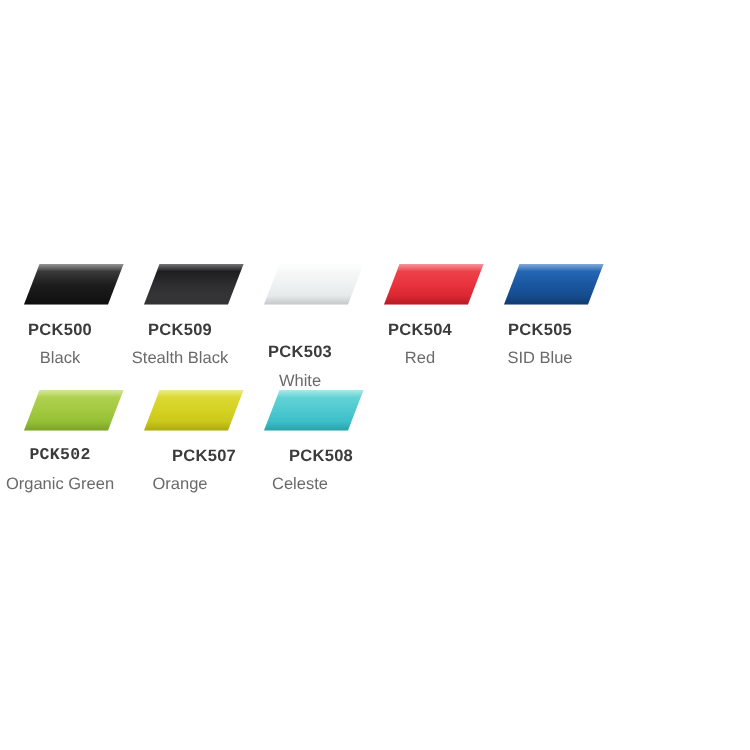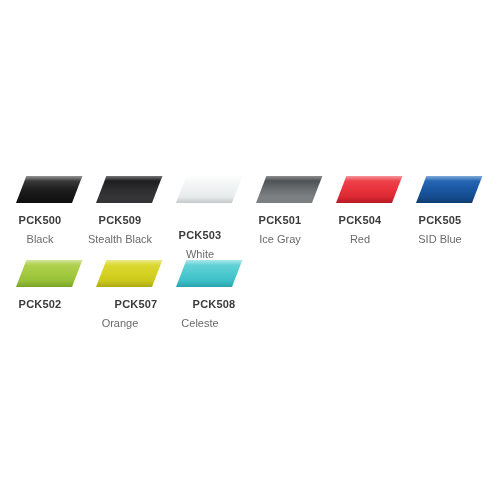--- a/index.html
+++ b/index.html
@@ -132,31 +132,20 @@
         <div class="chip">
           <div class="face" style="background: linear-gradient(rgb(251, 252, 252) 0%, rgb(238, 241, 241) 52%, rgb(223, 228, 229) 100%);"></div>
           <div class="hi"></div>
           <div class="lo"></div>
         </div>
       </div>
       <div class="code" style="color: rgb(59, 59, 59); margin-top: 22px;">PCK503</div>
       <div class="cname" style="color: rgb(106, 106, 106);">White</div>
     </div>
 
-    <div class="swatch-cell">
-      <div class="chip-wrap">
-        <div class="chip">
-          <div class="face" style="background: linear-gradient(rgb(63, 66, 68) 0%, rgb(109, 112, 114) 52%, rgb(139, 142, 144) 100%);"></div>
-          <div class="hi"></div>
-          <div class="lo"></div>
-        </div>
-      </div>
-      <div class="code" style="color: rgb(59, 59, 59);">PCK501</div>
-      <div class="cname" style="color: rgb(106, 106, 106);">Ice Gray</div>
-    </div>
 
     <div class="swatch-cell">
       <div class="chip-wrap">
         <div class="chip">
           <div class="face" style="background: linear-gradient(rgb(240, 74, 82) 0%, rgb(232, 50, 60) 52%, rgb(207, 31, 42) 100%);"></div>
           <div class="hi"></div>
           <div class="lo"></div>
         </div>
       </div>
       <div class="code" style="color: rgb(59, 59, 59);">PCK504</div>
@@ -180,21 +169,22 @@
   <div class="swatch-row" id="row-2">
 
     <div class="swatch-cell">
       <div class="chip-wrap">
         <div class="chip">
           <div class="face" style="background: linear-gradient(rgb(182, 213, 86) 0%, rgb(162, 201, 63) 52%, rgb(139, 184, 47) 100%);"></div>
           <div class="hi"></div>
           <div class="lo"></div>
         </div>
       </div>
-      <div class="code" style="color: rgb(59, 59, 59);">PCK502</div>
+      <div class="code" style="color: rgb(59, 59, 59); font-family: Liberation Mono, monospace;">PCK502</div>
+      <div class="cname" style="color: rgb(106, 106, 106);">Organic Green</div>
     </div>
 
 
     <div class="swatch-cell">
       <div class="chip-wrap">
         <div class="chip">
           <div class="face" style="background: linear-gradient(rgb(222, 221, 58) 0%, rgb(212, 209, 34) 52%, rgb(196, 192, 22) 100%);"></div>
           <div class="hi"></div>
           <div class="lo"></div>
         </div>

